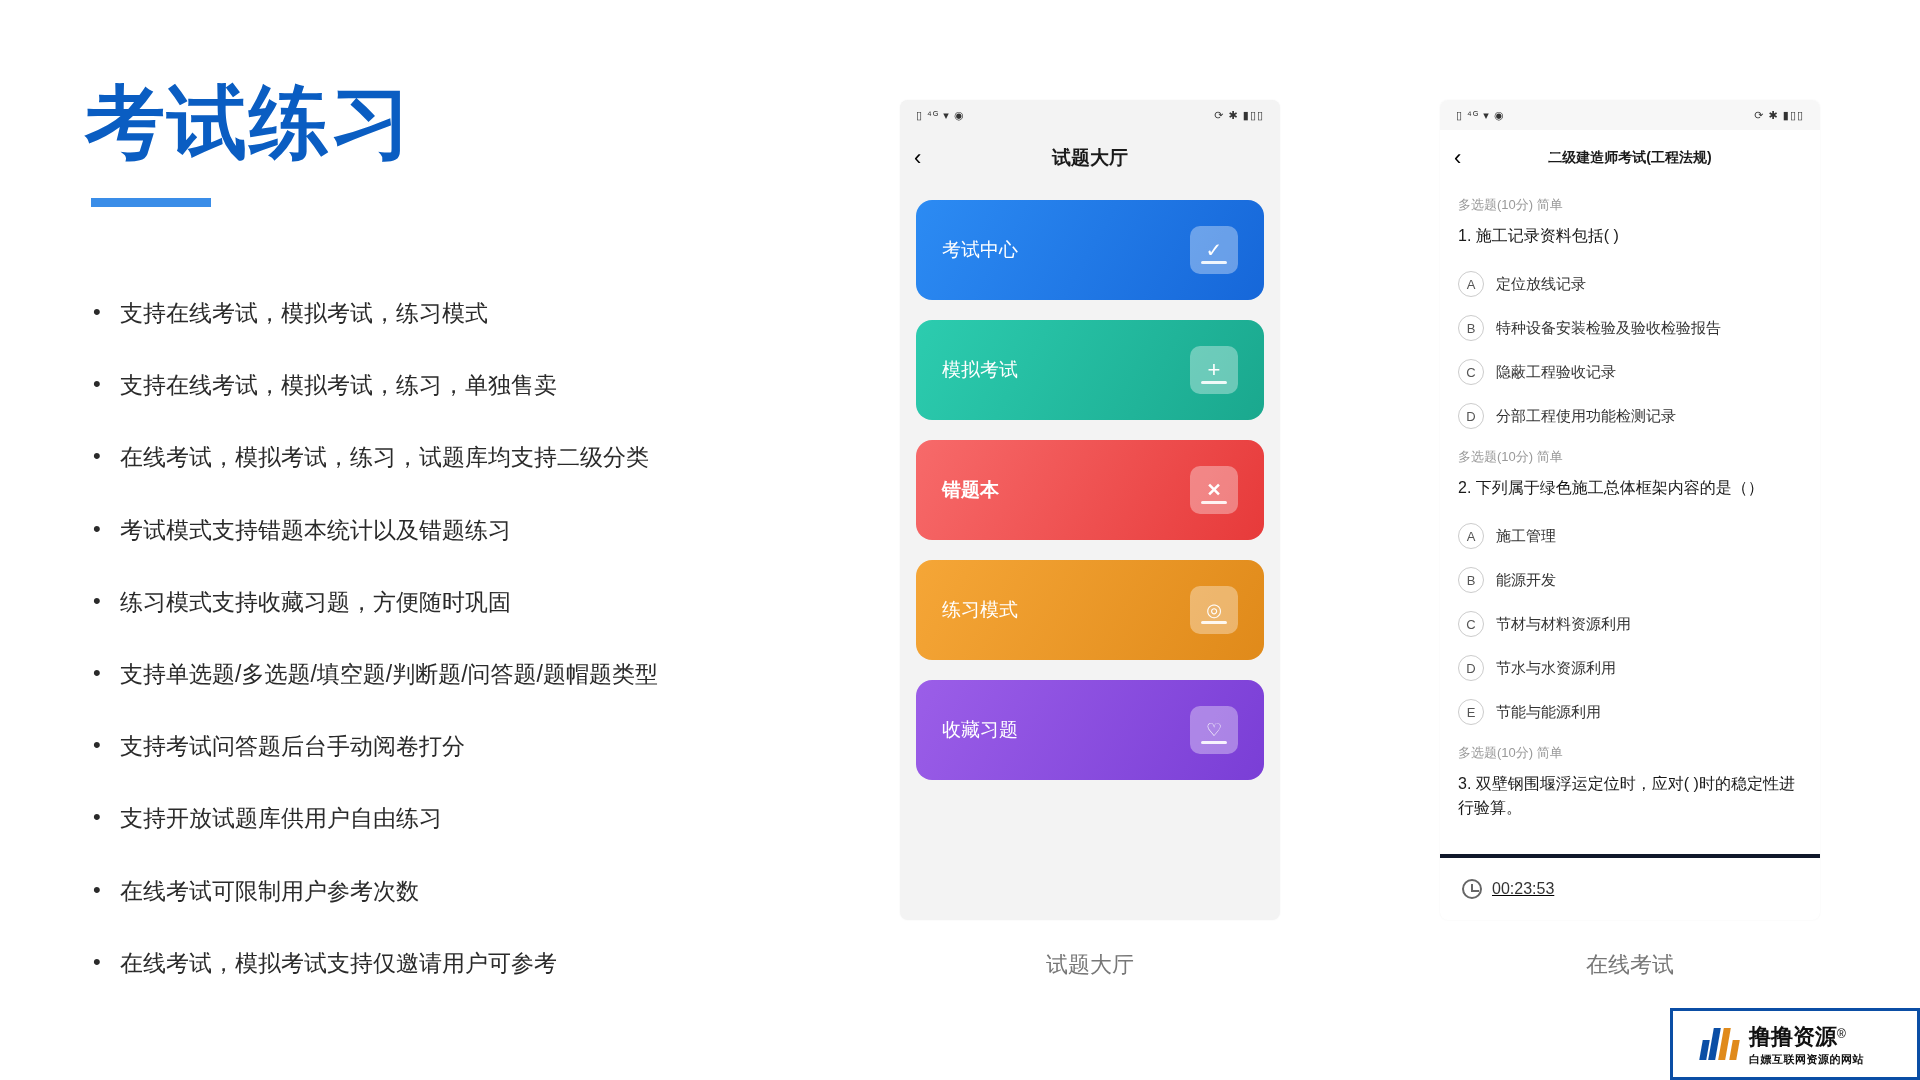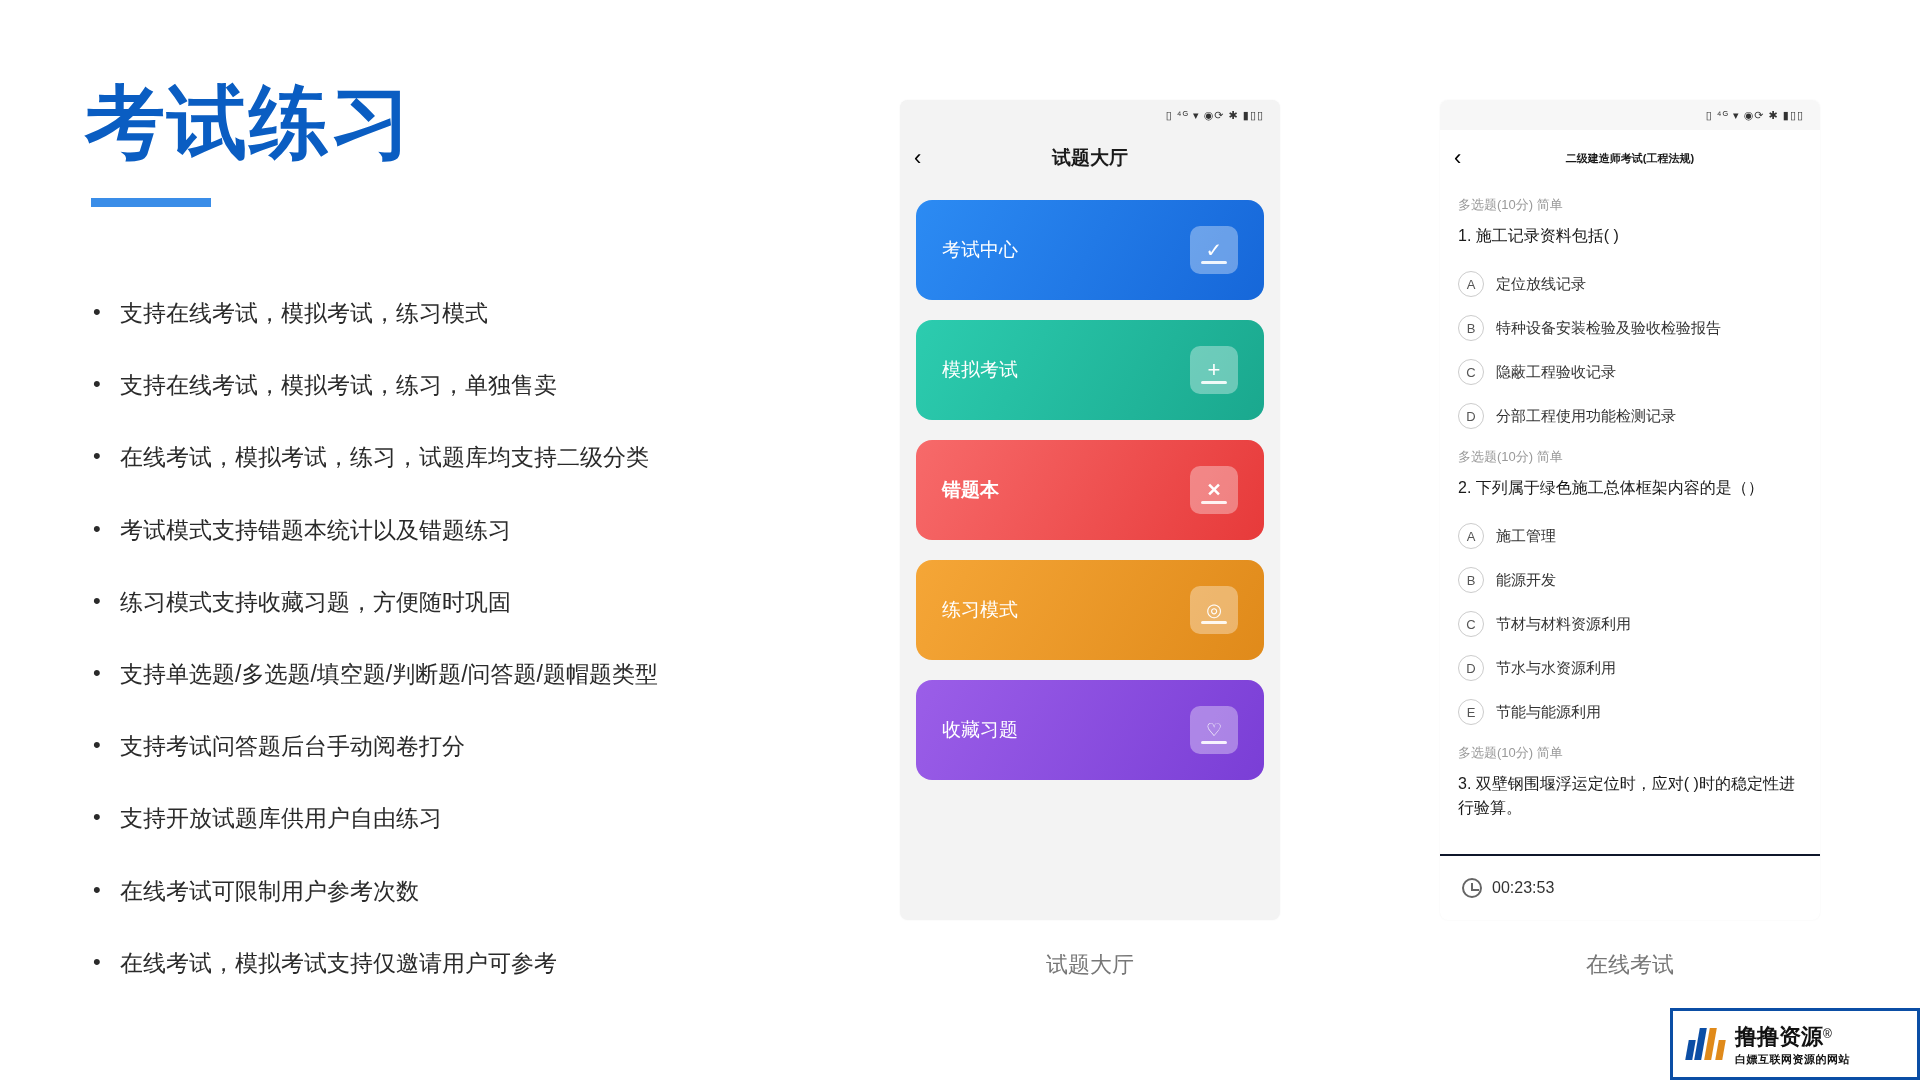--- a/index.html
+++ b/index.html
@@ -53,21 +53,21 @@
   width: 380px;
   height: 820px;
   background: #fff;
   border-radius: 8px;
   overflow: hidden;
   box-shadow: 0 0 2px rgba(0,0,0,0.05);
 }
 .statusbar {
   height: 30px;
   display: flex;
-  justify-content: flex-end;
+  justify-content: space-between;
   align-items: center;
   padding: 0 16px;
   font-size: 11px;
   color: #333;
   background: #f7f7f7;
 }
 .statusbar .sicons { letter-spacing: 1px; }
 .navbar {
   height: 56px;
   display: flex;
@@ -167,21 +167,22 @@
   color: #555;
   flex-shrink: 0;
 }
 .opt-text { font-size: 15px; color: #333; }
 .footbar {
   position: absolute;
   bottom: 0;
   left: 0; right: 0;
   height: 66px;
   display: flex;
-  border-top: 2px solid #0f172a;
+  border-top: 4px solid #0f172a;
+  text-decoration: underline;
 }
 .timer {
   flex: 1;
   display: flex;
   align-items: center;
   gap: 10px;
   padding-left: 22px;
   font-size: 16px;
   color: #333;
 }
@@ -204,21 +205,21 @@
 .footer-logo {
   position: absolute;
   right: 0;
   bottom: 0;
   width: 250px;
   height: 72px;
   border: 3px solid #0b4ea5;
   background: #fff;
   display: flex;
   align-items: center;
-  padding: 0 10px;
+  padding: 0 24px;
   gap: 8px;
 }
 .logo-mark {
   width: 44px; height: 44px; position: relative;
 }
 .logo-mark .bar {
   position: absolute; width: 7px; background: #0b4ea5; bottom: 6px; transform: skewX(-10deg);
 }
 .logo-mark .b1 { height: 20px; left: 4px; }
 .logo-mark .b2 { height: 32px; left: 14px; }
@@ -297,21 +298,21 @@
 </div>
 <div class="phone-caption cap1">试题大厅</div>
 
 <div class="phone phone2">
   <div class="statusbar">
     <span class="sicons">▯ ⁴ᴳ ▾ ◉</span>
     <span class="sicons">⟳ ✱ ▮▯▯</span>
   </div>
   <div class="navbar">
     <span class="back-arrow">‹</span>
-    <span class="nav-title" style="font-size:11px">二级建造师考试(工程法规)</span>
+    <span class="nav-title" style="font-size:14px">二级建造师考试(工程法规)</span>
   </div>
   <div class="scroll-area">
     <div class="meta">多选题(10分)  简单</div>
     <div class="qtext">1. 施工记录资料包括( )</div>
     <div class="opt">
         <span class="opt-badge">A</span>
         <span class="opt-text">定位放线记录</span>
       </div>
     <div class="opt">
         <span class="opt-badge">B</span>

